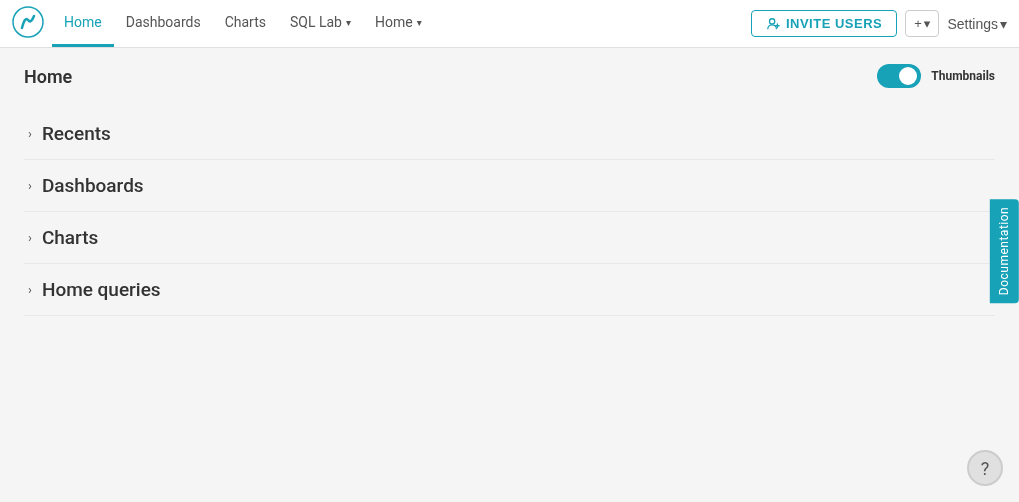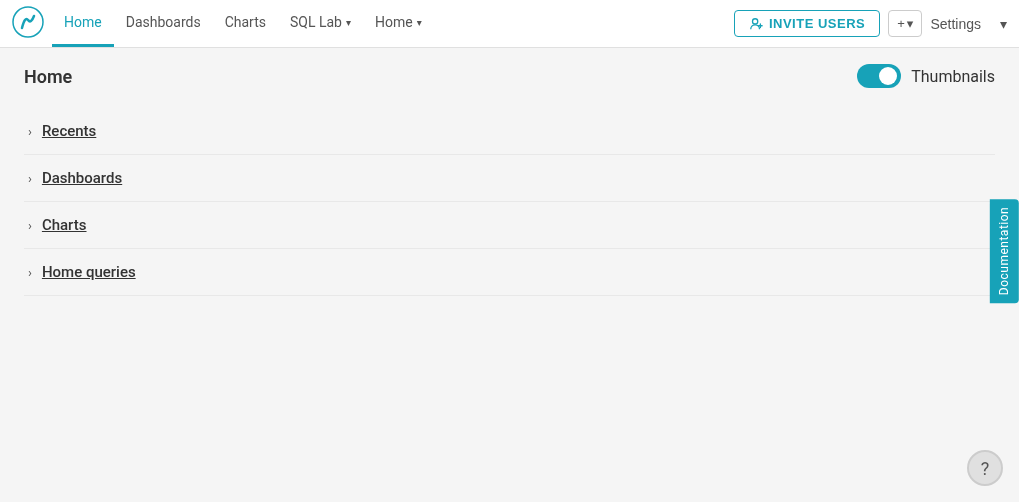--- a/index.html
+++ b/index.html
@@ -85,21 +85,21 @@
       gap: 2px;
     }
     .settings-btn {
       display: flex;
       align-items: center;
       background: transparent;
       border: none;
       cursor: pointer;
       font-size: 14px;
       color: #555;
-      gap: 19px;
+      gap: 2px;
       justify-content: center;
     }
 
     
     .main {
       padding: 16px 24px;
       min-height: calc(100vh - 48px);
       position: relative;
     }
     .page-header {
@@ -141,22 +141,23 @@
       content: "";
       height: 18px;
       width: 18px;
       left: 22px;
       bottom: 3px;
       background: white;
       border-radius: 50%;
       transition: .3s;
     }
     .thumbnails-label {
-      font-size: 16px;
+      font-size: 12px;
       color: #333;
+      font-weight: bold;
     }
 
     
     .section {
       border-bottom: 1px solid #e8e8e8;
       padding: 0;
     }
     .section-header {
       display: flex;
       align-items: center;
@@ -166,23 +167,22 @@
       color: #333;
       font-size: 15px;
     }
     .chevron-icon {
       color: #555;
       font-size: 13px;
       display: inline-block;
       transition: transform 0.2s;
     }
     .section-title {
-      font-size: 15px;
+      font-size: 19px;
       font-weight: 500;
-      text-decoration: underline;
     }
 
     
     .doc-sidebar {
       position: fixed;
       right: 0;
       top: 50%;
       transform: translateY(-50%);
       z-index: 100;
     }

